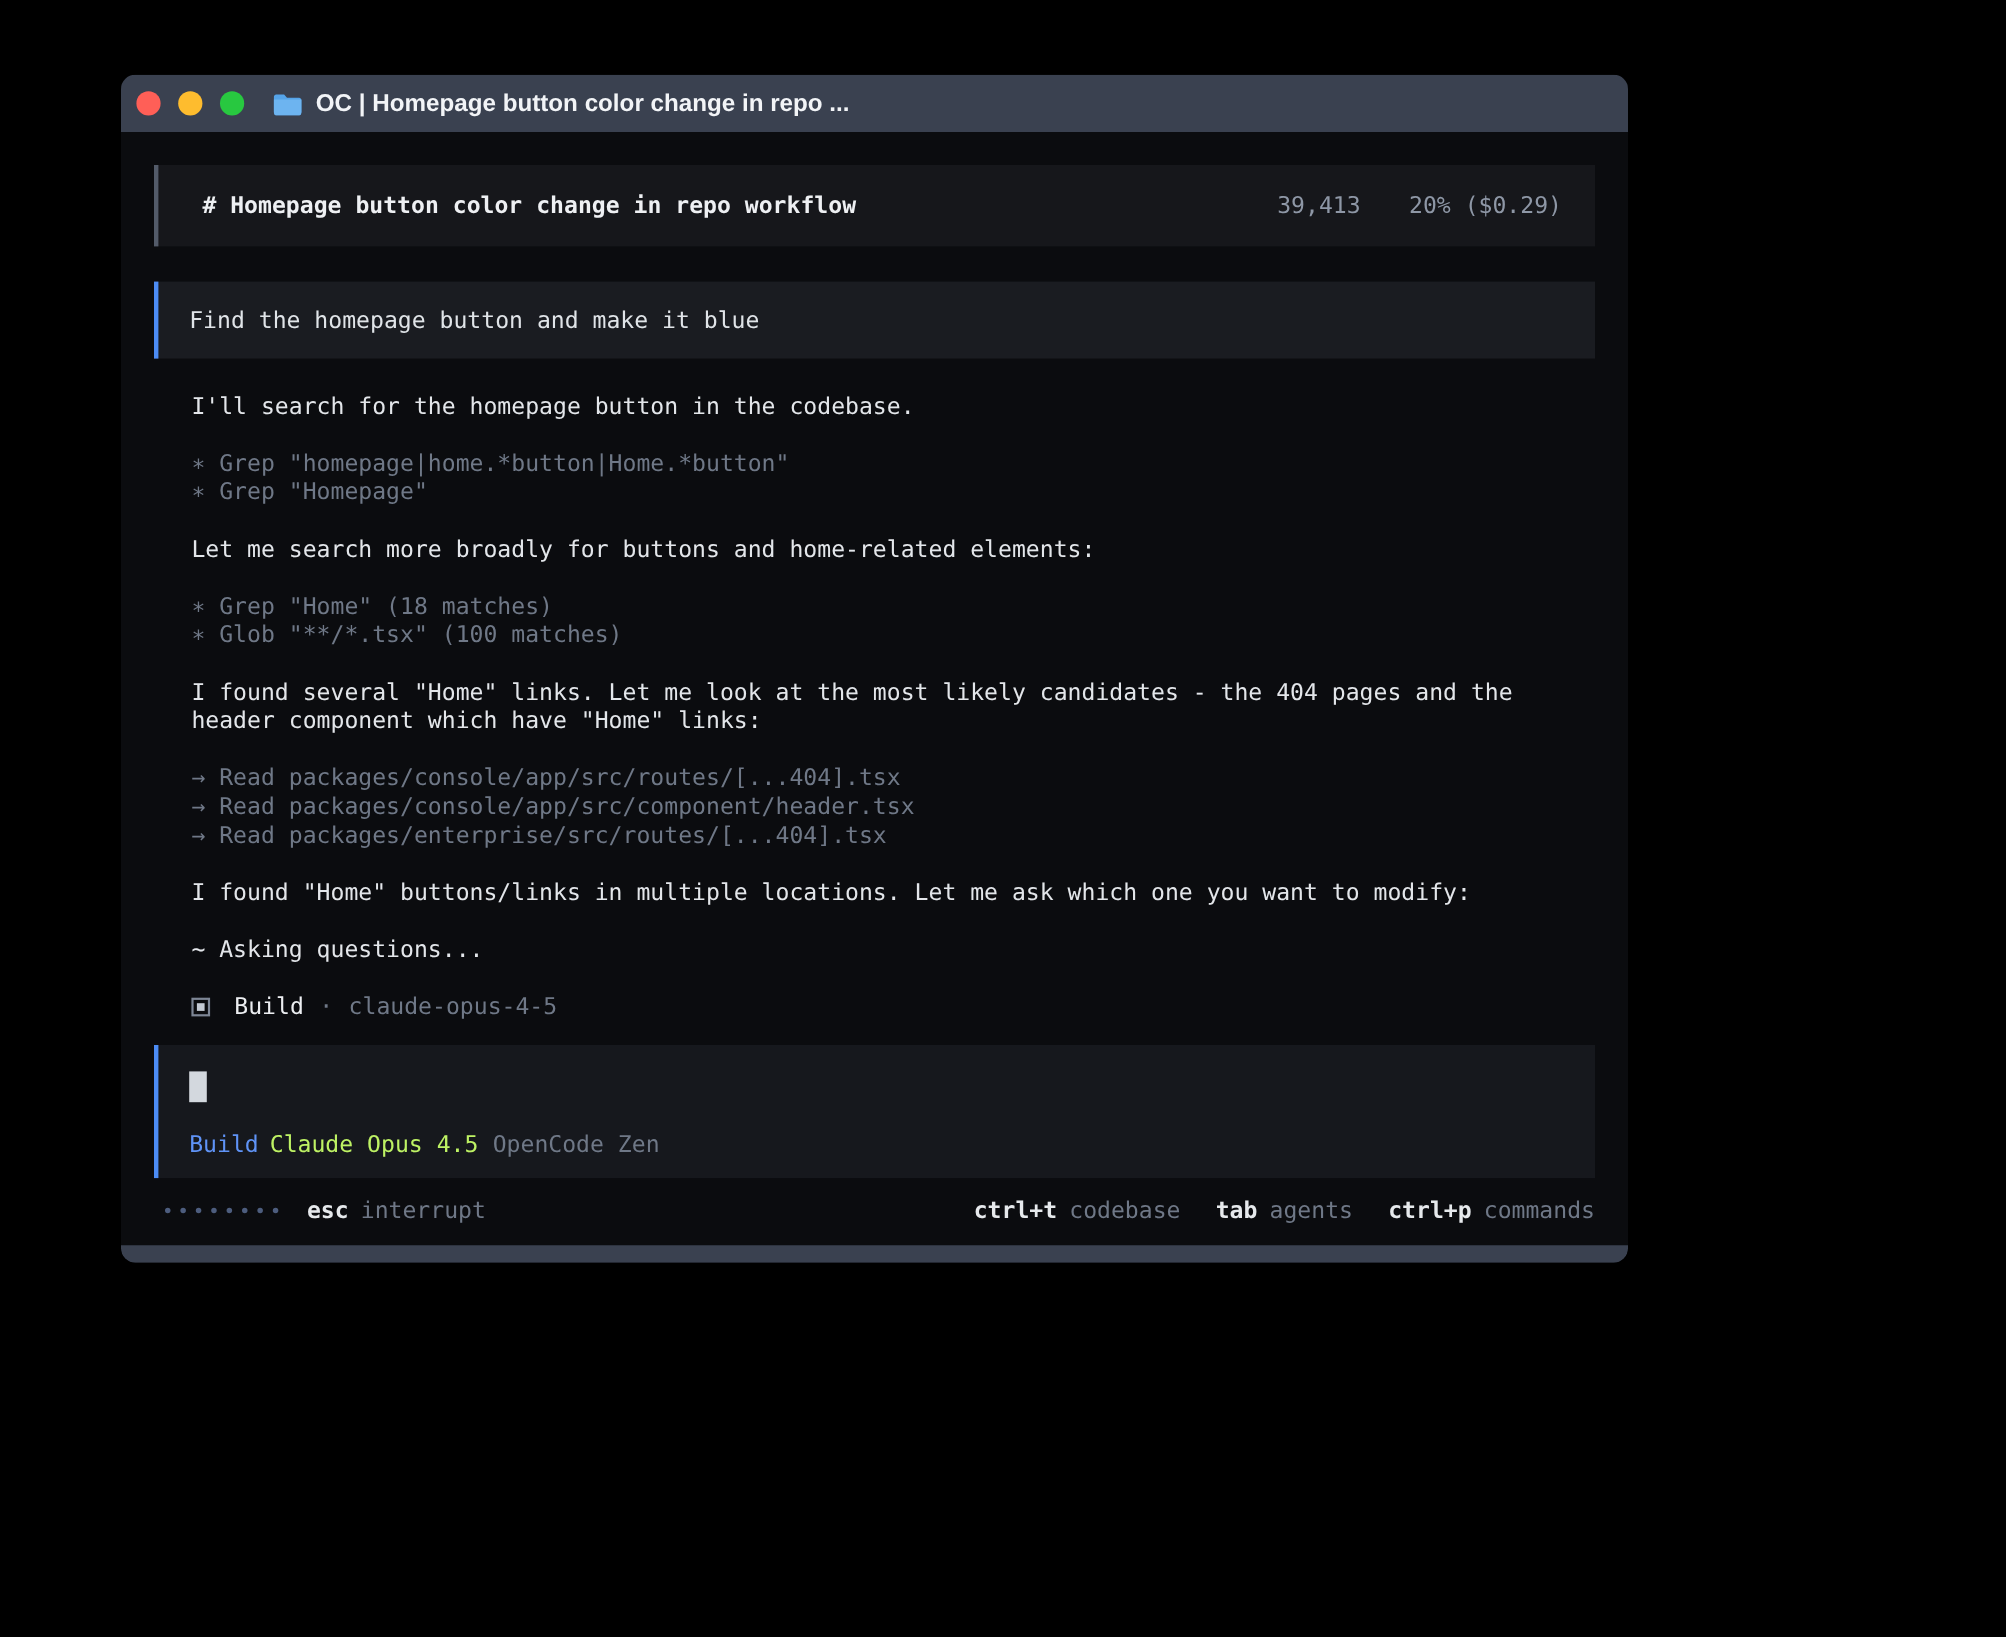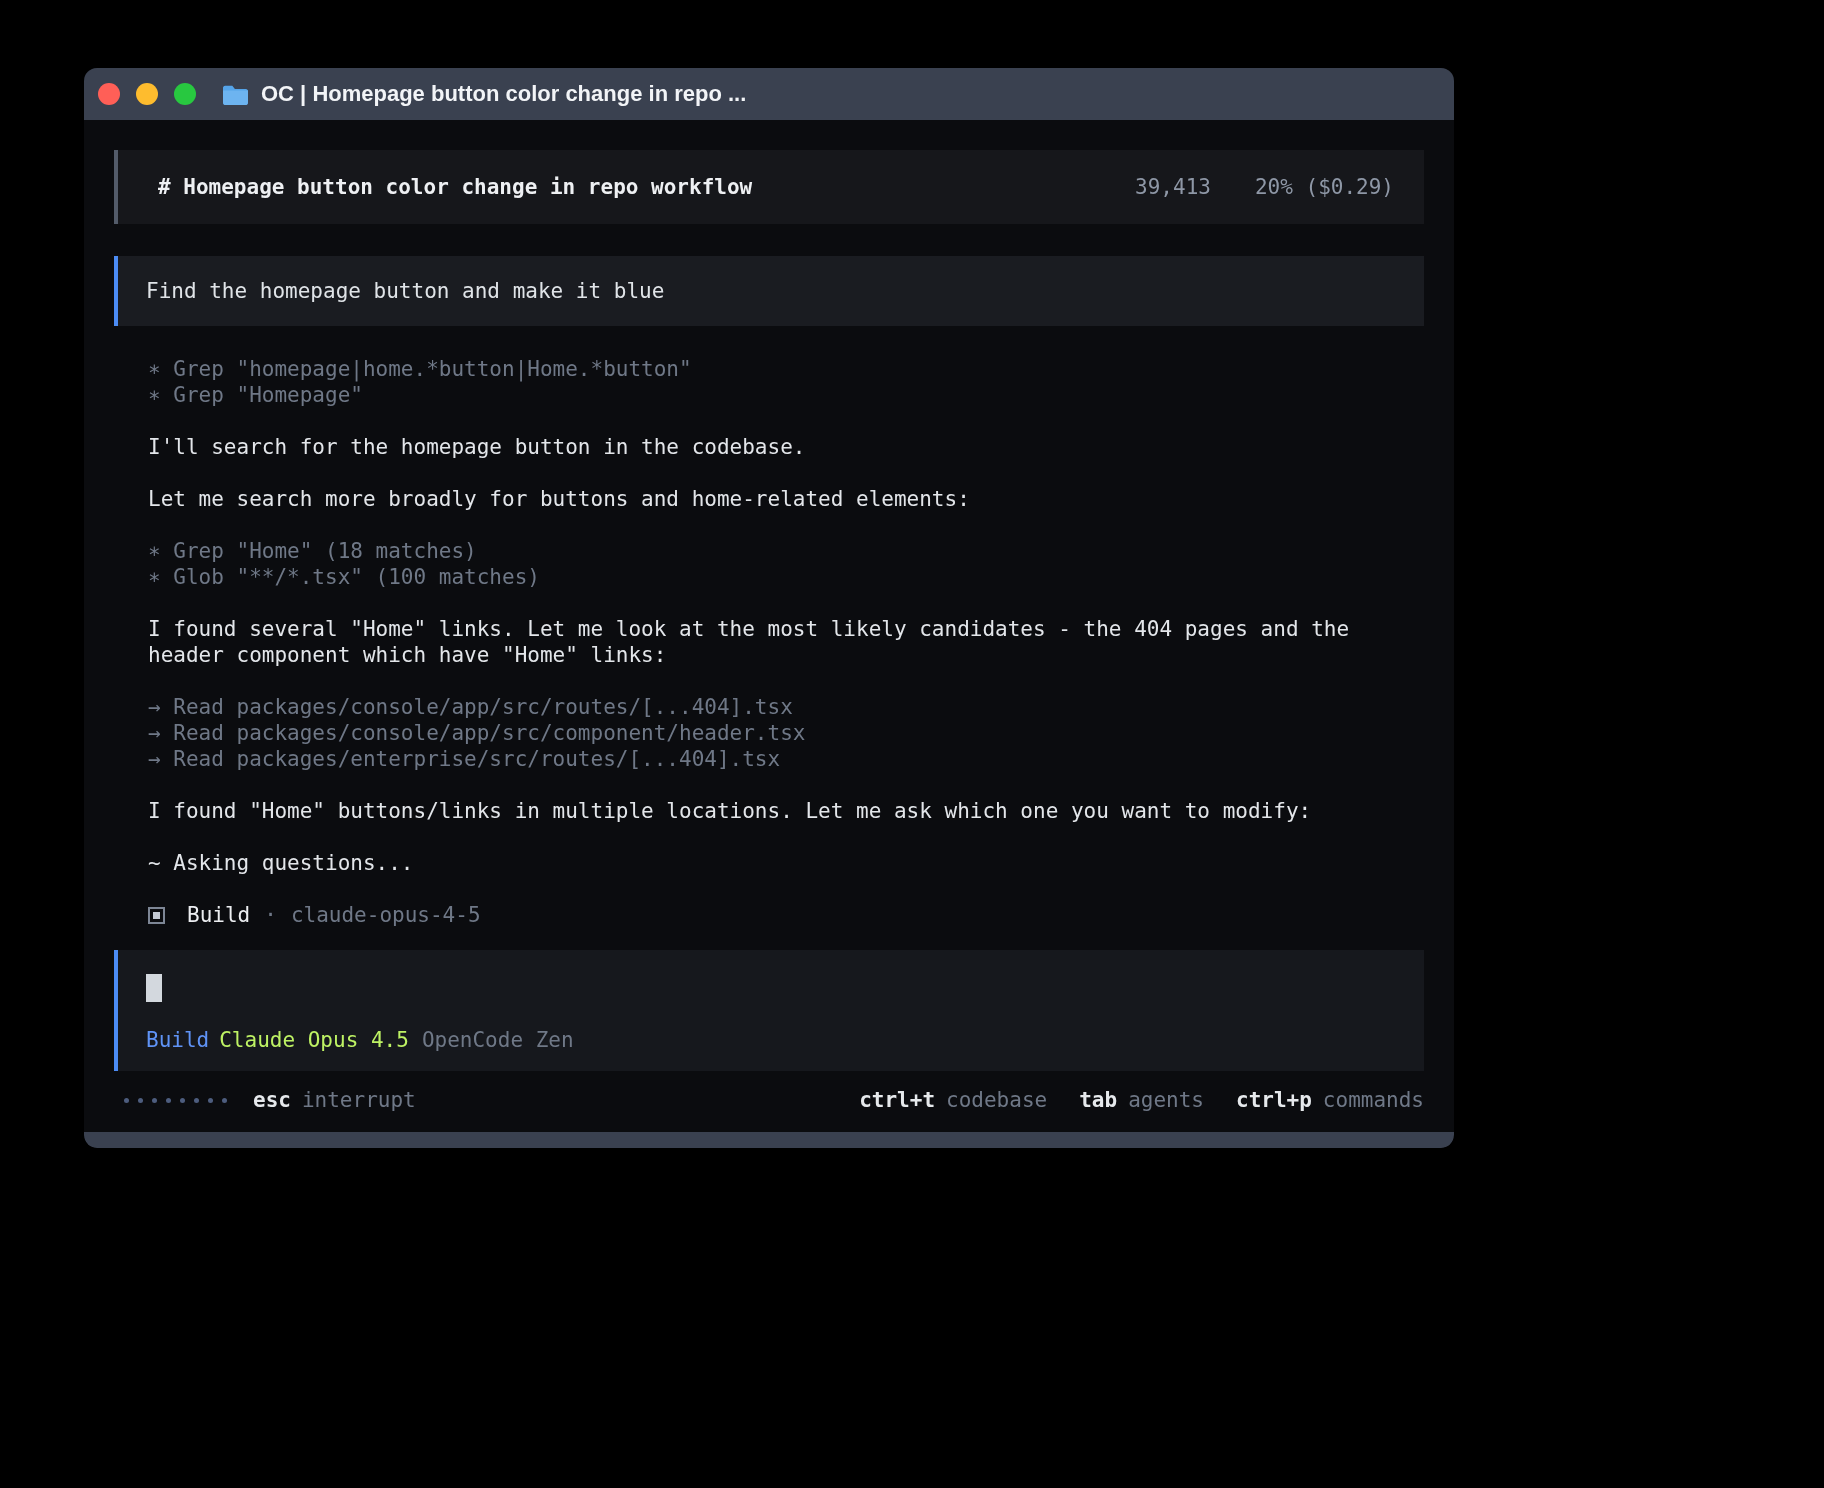--- a/index.html
+++ b/index.html
@@ -5,21 +5,21 @@
   html, body {
     margin: 0;
     padding: 0;
     background: #000000;
     width: 1824px;
     height: 1488px;
     overflow: hidden;
   }
   .window {
     position: absolute;
-    left: 84px;
+    left: 110px;
     top: 68px;
     width: 1370px;
     height: 1080px;
     background: #0b0c0f;
     border-radius: 13px;
     box-shadow: 0 24px 80px rgba(0,0,0,0.75);
     display: flex;
     flex-direction: column;
     overflow: hidden;
   }
@@ -161,26 +161,26 @@
         <span>39,413</span>
         <span>20% ($0.29)</span>
       </span>
     </div>
 
     <div class="user-block">
       <span>Find the homepage button and make it blue</span>
     </div>
 
     <div class="transcript">
+      <div class="para">I'll search for the homepage button in the codebase.</div>
+
       <div class="para">
         <div class="dim">∗ Grep "homepage|home.*button|Home.*button"</div>
         <div class="dim">∗ Grep "Homepage"</div>
       </div>
-
-      <div class="para">I'll search for the homepage button in the codebase.</div>
 
       <div class="para">Let me search more broadly for buttons and home-related elements:</div>
 
       <div class="para">
         <div class="dim">∗ Grep "Home" (18 matches)</div>
         <div class="dim">∗ Glob "**/*.tsx" (100 matches)</div>
       </div>
 
       <div class="para">I found several "Home" links. Let me look at the most likely candidates - the 404 pages and the header component which have "Home" links:</div>
 

